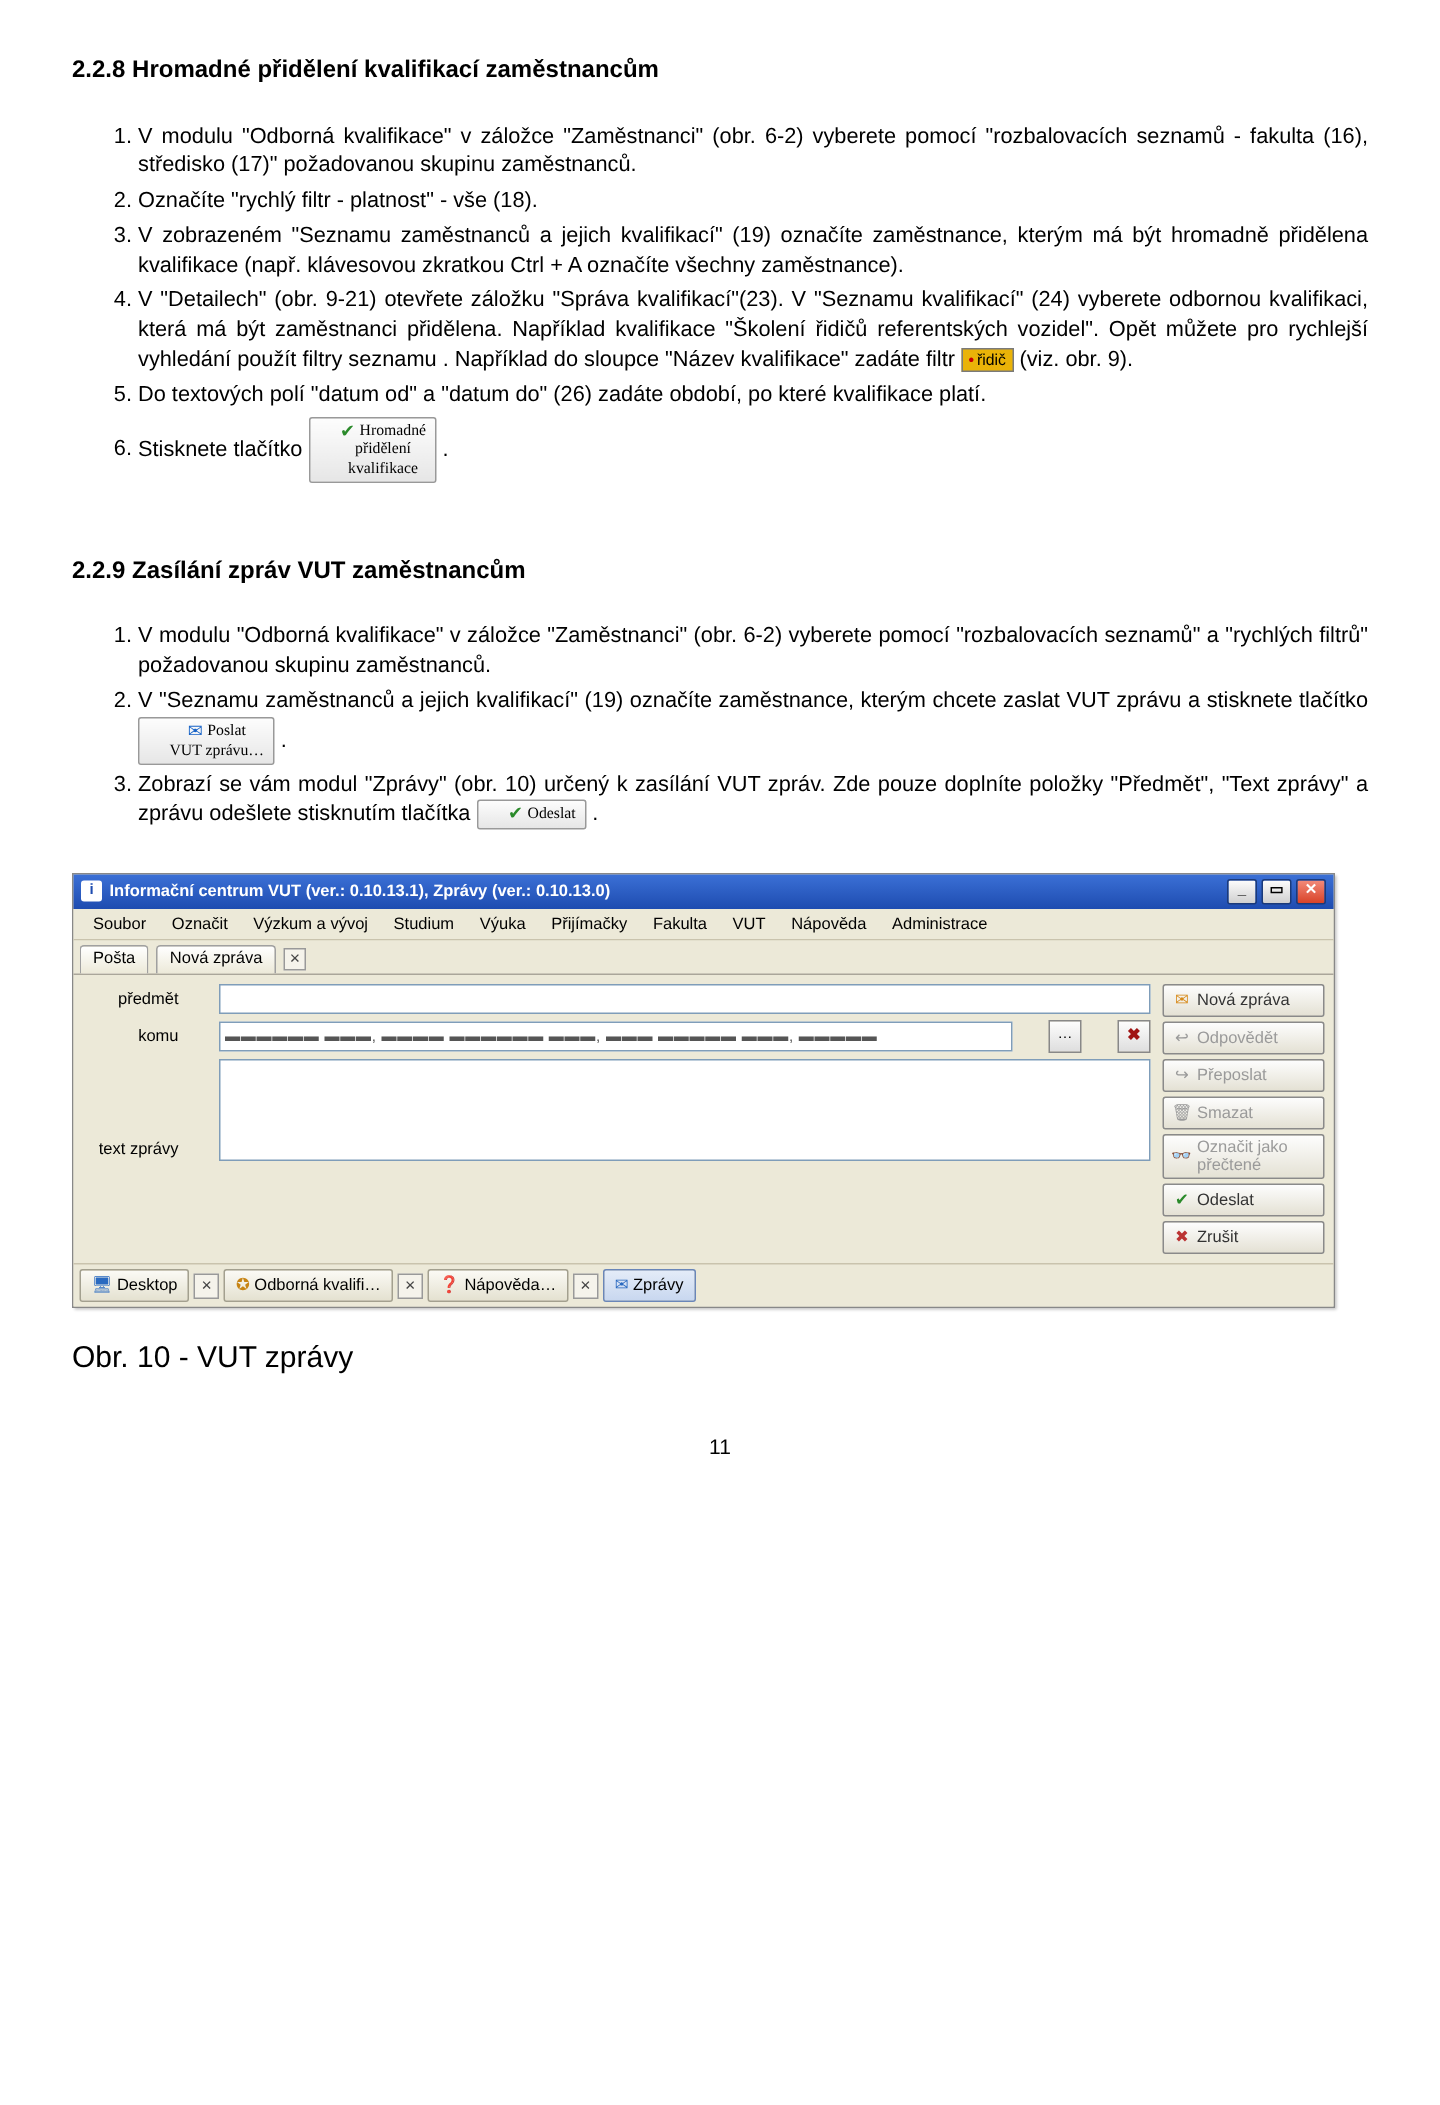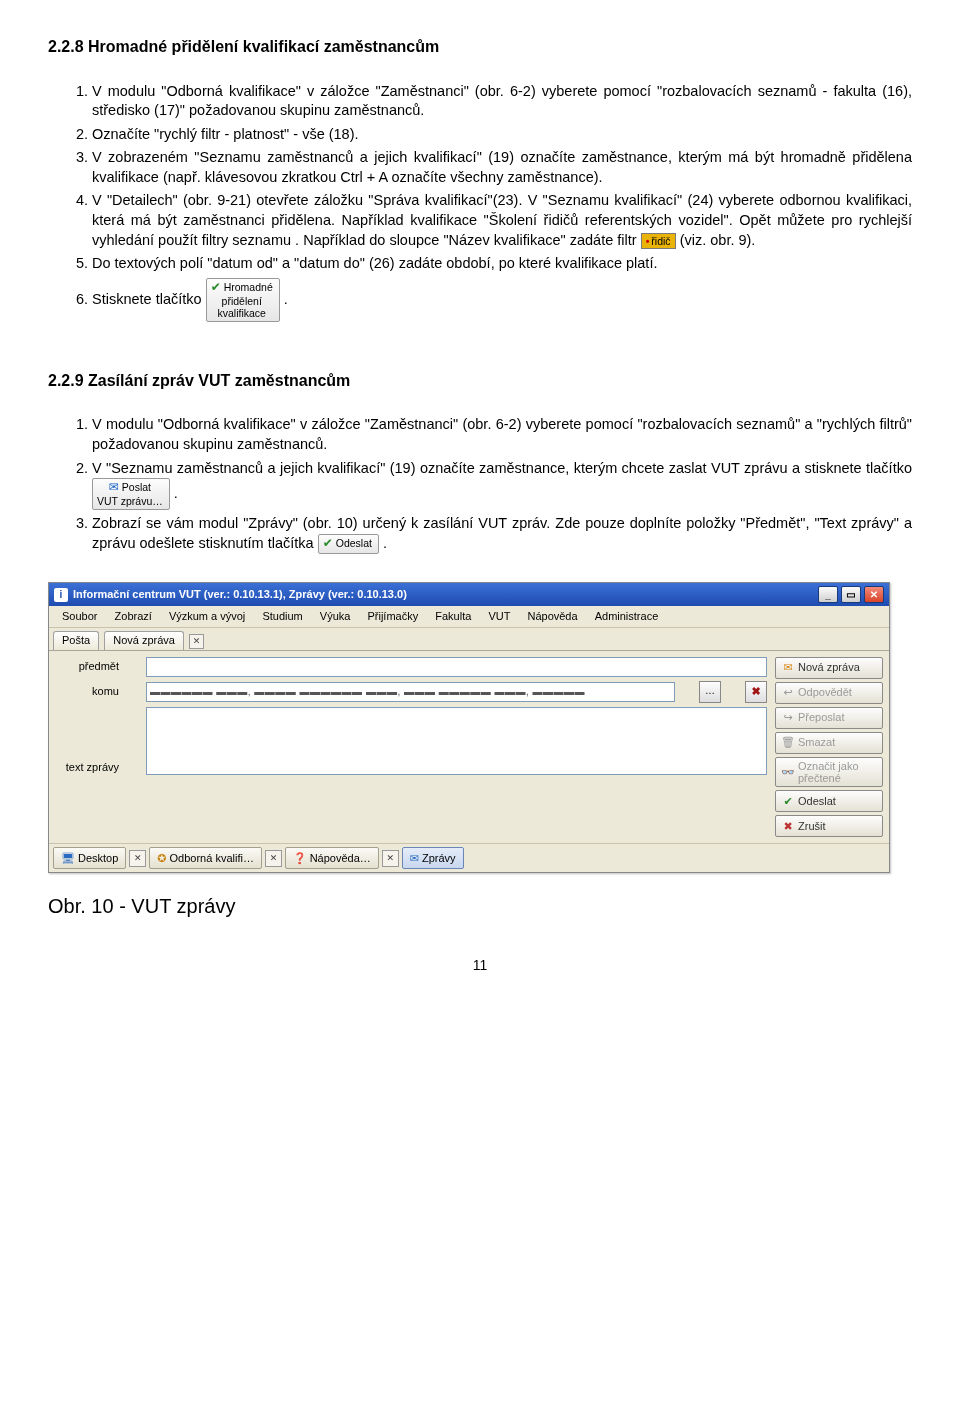--- a/index.html
+++ b/index.html
@@ -24,23 +24,23 @@
   }
   li {
     margin-bottom: 4px;
     text-align: justify;
   }
   .btn-img {
     display: inline-block;
     vertical-align: middle;
     border: 1px solid #999;
     background: linear-gradient(#fdfdfd, #e6e6e6);
-    font-family: Liberation Sans, sans-serif;
+    font-family: Liberation Serif, serif;
     font-size: 10.5px;
-    padding: 2px 6px 2px 4px;
+    padding: 2px 6px 2px 20px;
     border-radius: 2px;
     line-height: 1.15;
     color: #000;
     white-space: nowrap;
   }
   .btn-img .ico {
     display: inline-block;
     font-size: 12px;
     margin-right: 3px;
     vertical-align: middle;
@@ -338,21 +338,21 @@
   <div class="titlebar">
     <span class="appico">i</span>
     <span>Informační centrum VUT (ver.: 0.10.13.1), Zprávy (ver.: 0.10.13.0)</span>
     <span class="spacer"></span>
     <span class="winbtn">_</span>
     <span class="winbtn">▭</span>
     <span class="winbtn close">✕</span>
   </div>
   <div class="menubar">
     <span class="menu-item">Soubor</span>
-    <span class="menu-item">Zobrazí</span>
+    <span class="menu-item">Označit</span>
     <span class="menu-item">Výzkum a vývoj</span>
     <span class="menu-item">Studium</span>
     <span class="menu-item">Výuka</span>
     <span class="menu-item">Přijímačky</span>
     <span class="menu-item">Fakulta</span>
     <span class="menu-item">VUT</span>
     <span class="menu-item">Nápověda</span>
     <span class="menu-item">Administrace</span>
   </div>
   <div class="tabs">

